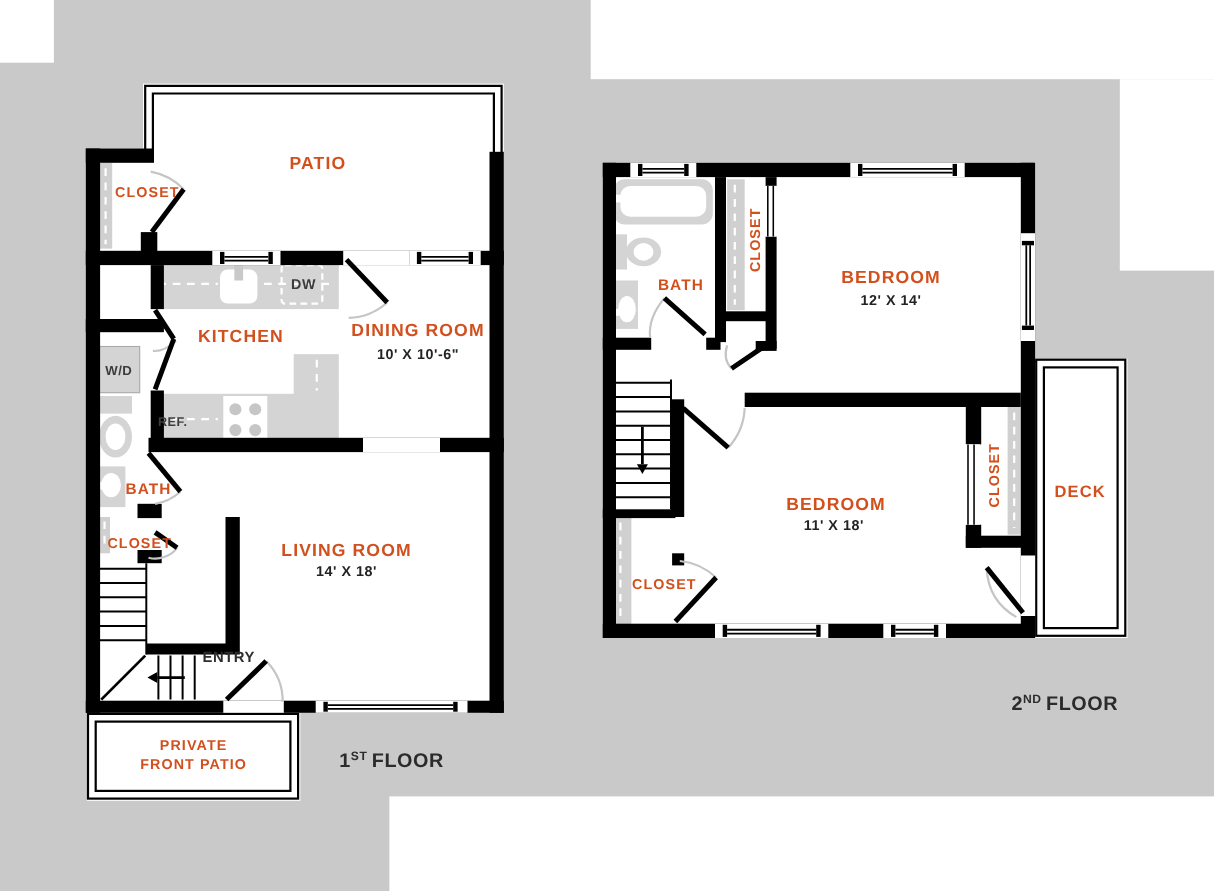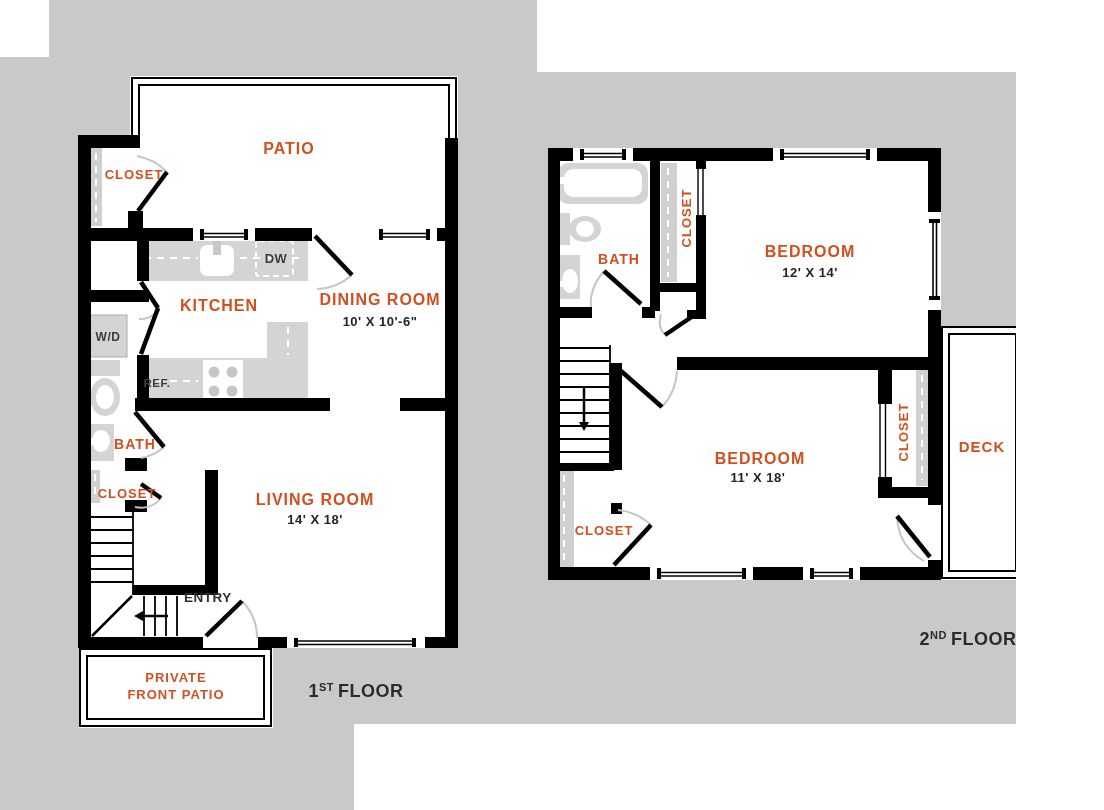--- a/index.html
+++ b/index.html
@@ -1,16 +1,16 @@
 <!DOCTYPE html>
 <html><head>
 <meta charset="utf-8">
 <style>
   html,body{margin:0;padding:0;background:#fff;}
-  .stage{position:relative;width:1016px;height:810px;overflow:hidden;background:#fff;
+  .stage{position:relative;width:1104px;height:810px;overflow:hidden;background:#fff;
          font-family:"Liberation Sans", sans-serif;}
   svg{position:absolute;left:0;top:0;}
   text{font-family:"Liberation Sans", sans-serif;font-weight:bold;}
   .room-label{fill:#d1501d;letter-spacing:1px;}
   .dim-label{fill:#232323;letter-spacing:.5px;}
   .dark-label{fill:#2e2e2e;letter-spacing:.5px;}
   .appl-label{fill:#3c3c3c;letter-spacing:.5px;}
   .floor-label{fill:#2b2b2b;letter-spacing:.5px;font-size:18px;}
   .floor-label .sup{font-size:11px;}
   .wall{fill:#000;}

